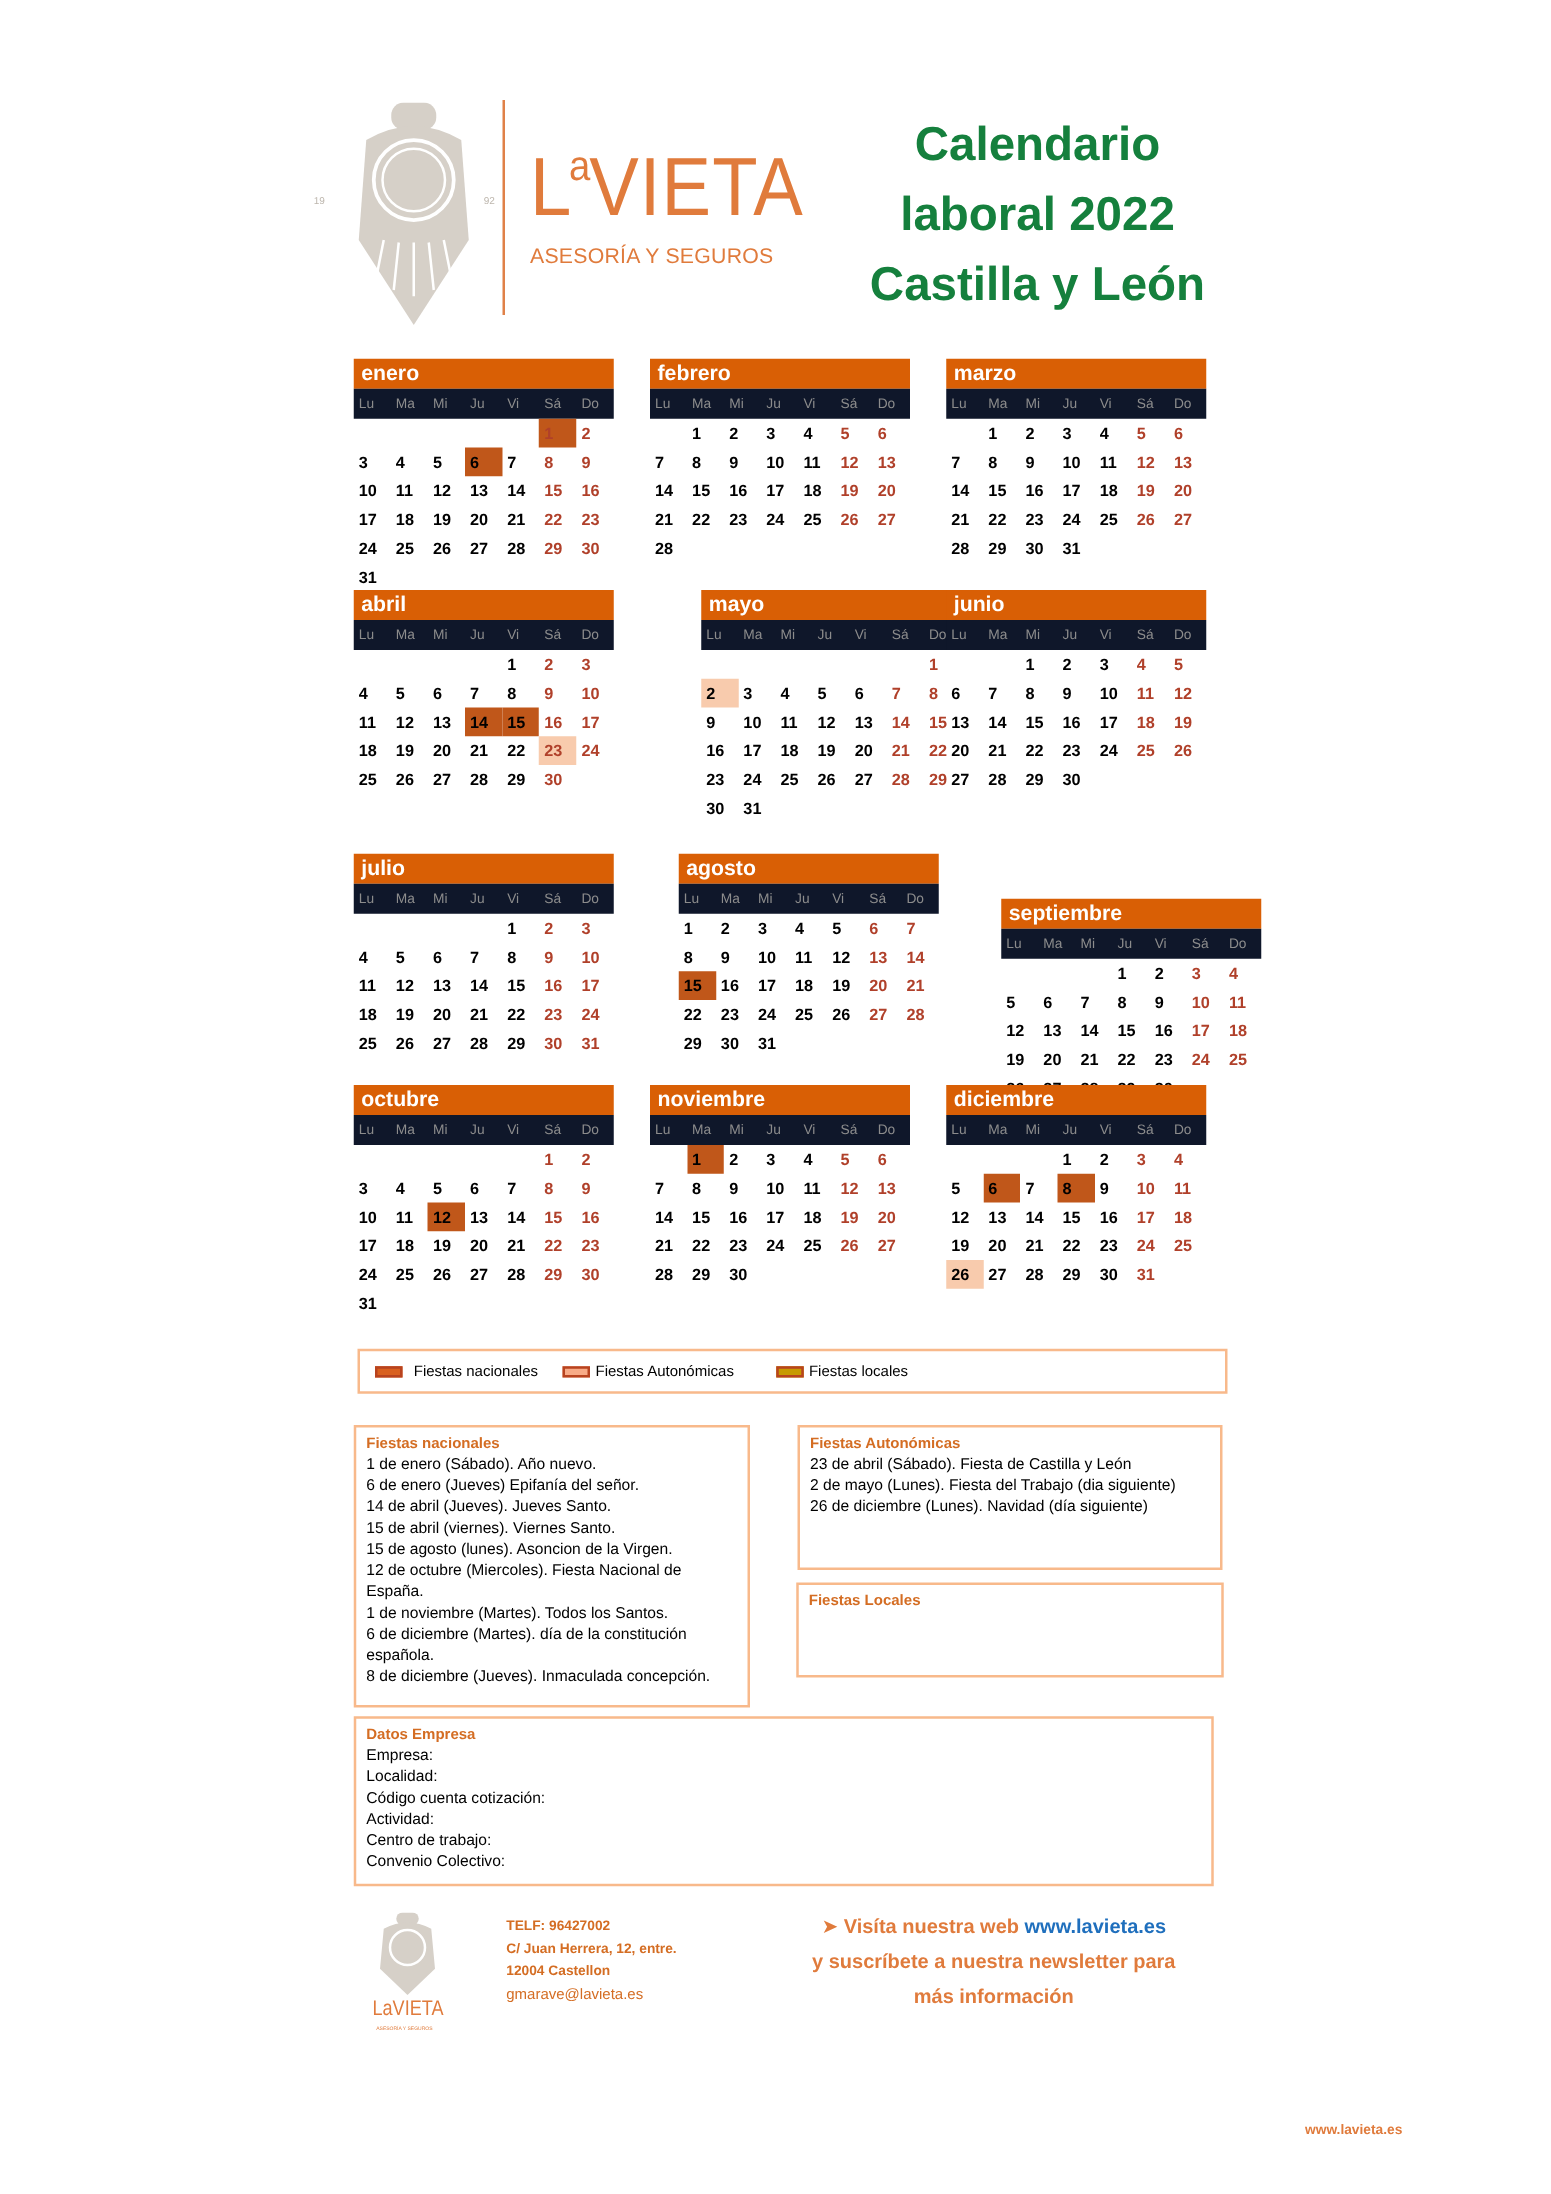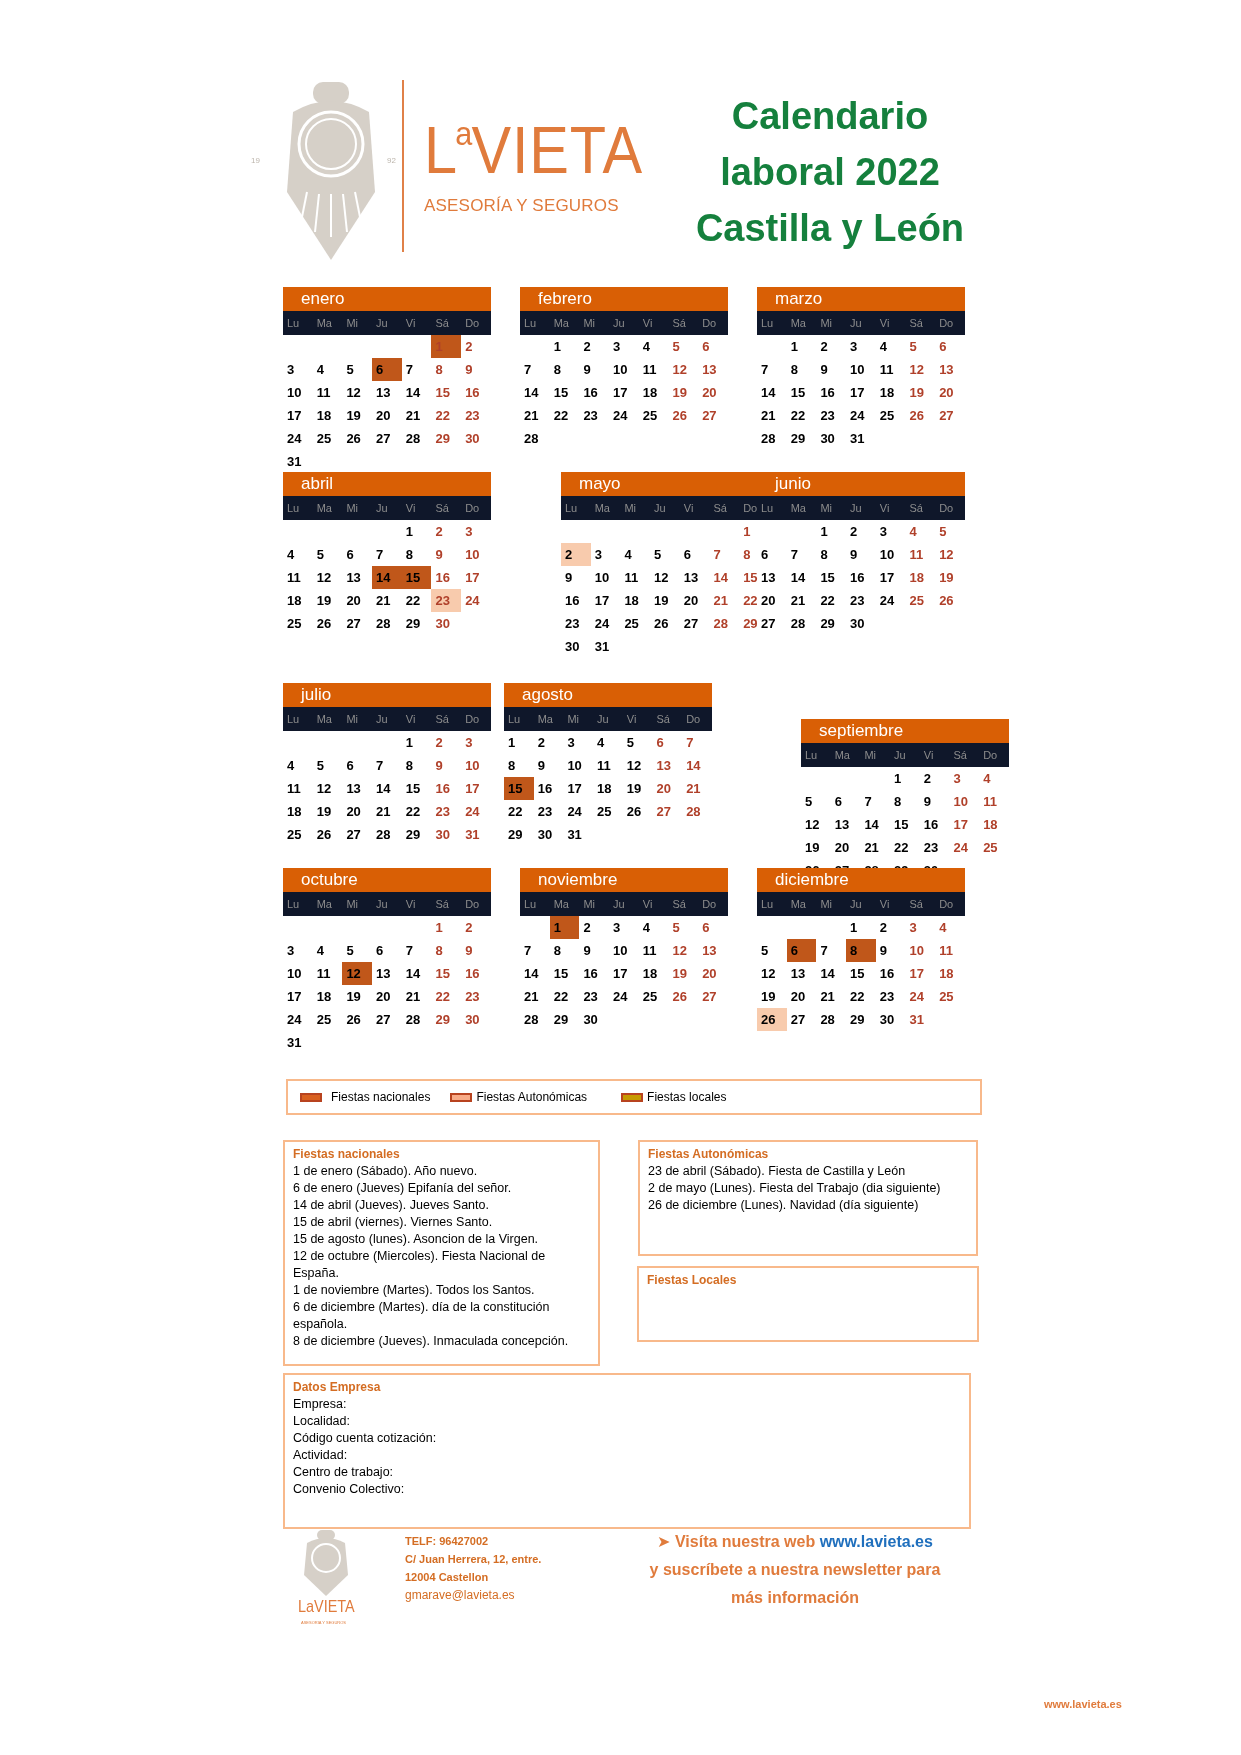--- a/index.html
+++ b/index.html
@@ -11,21 +11,21 @@
   .divider { position: absolute; left: 402px; top: 80px; width: 2px; height: 172px; background: #e08148; }
   .brand { position: absolute; left: 424px; top: 95px; width: 200px; }
   .brand-name { font-family: "Liberation Sans Narrow", "Liberation Sans", sans-serif; font-size: 66px; color: #e07b3c; letter-spacing: 1px; line-height: 76px; font-weight: normal; transform: scaleX(0.9); transform-origin: left; white-space: nowrap; }
   .brand-name sup { font-size: 34px; vertical-align: 28px; margin-left: -3px; margin-right: -2px; }
   .brand-sub { font-size: 17px; color: #e07b3c; margin-top: 8px; white-space: nowrap; letter-spacing: 0.2px; }
   .title { position: absolute; left: 680px; top: 88px; width: 300px; text-align: center; color: #15803d; font-weight: bold; font-size: 38px; line-height: 56px; font-family: "Liberation Sans", sans-serif; }
   .title div { white-space: nowrap; }
 
   
   .month { position: absolute; width: 208px; }
-  .month-head { background: #d95f05; color: #fff; font-weight: normal; font-size: 17px; height: 24px; line-height: 24px; padding-left: 18px; }
+  .month-head { background: #d95f05; color: #fff; font-weight: bold; font-size: 17px; height: 24px; line-height: 24px; padding-left: 6px; }
   .weekdays { display: flex; background: #0f172a; height: 24px; align-items: center; }
   .weekdays span { width: 29.7px; font-size: 11px; color: #8c8c8c; padding-left: 4px; }
   .days { display: grid; grid-template-columns: repeat(7, 29.7px); grid-auto-rows: 23px; margin-top: 0; }
   .day { font-size: 13px; font-weight: bold; color: #000; line-height: 23px; padding-left: 4px; }
   .day.we { color: #b0402a; }
   .day.nac { background: #c0571a; }
   .day.aut { background: #f8cbad; }
   .day.empty { background: transparent; }
 
   
@@ -37,21 +37,21 @@
   .swatch.loc { background: #c79a00; }
   .legend-item.first { margin-right: 20px; }
   .legend-item.second { margin-right: 34px; }
 
   
   .box { position: absolute; border: 2px solid #f8b98b; padding: 4px 8px; font-size: 12.5px; line-height: 17px; }
   .box-title { color: #d46d23; font-weight: bold; font-size: 12px; line-height: 16px; margin-bottom: 1px; }
   .box-nac { left: 283px; top: 1140px; width: 317px; height: 226px; }
   .box-aut { left: 638px; top: 1140px; width: 340px; height: 116px; }
   .box-loc { left: 637px; top: 1266px; width: 342px; height: 76px; }
-  .box-emp { left: 283px; top: 1373px; width: 688px; height: 156px; }
+  .box-emp { left: 283px; top: 1373px; width: 688px; height: 136px; }
   .box-emp .line { height: 17px; }
 
   
   .foot-emblem { position: absolute; left: 300px; top: 1530px; width: 52px; height: 94px; }
   .foot-brand { position: absolute; left: 298px; top: 1597px; font-size: 17px; color: #e07b3c; transform: scaleX(0.85); transform-origin: left; white-space: nowrap; }
   .foot-brand-sub { position: absolute; left: 301px; top: 1620px; font-size: 4px; color: #e07b3c; white-space: nowrap; }
   .contact { position: absolute; left: 405px; top: 1532px; color: #d46d23; font-size: 11px; font-weight: bold; }
   .contact div { line-height: 18px; white-space: nowrap; }
   .contact .email { font-weight: normal; font-size: 12px; }
   .promo { position: absolute; left: 605px; top: 1528px; width: 380px; text-align: center; color: #e07b3c; font-weight: bold; font-size: 16px; line-height: 28px; }
@@ -415,21 +415,21 @@
         <div class="day we">24</div>
         <div class="day">25</div>
         <div class="day">26</div>
         <div class="day">27</div>
         <div class="day">28</div>
         <div class="day">29</div>
         <div class="day we">30</div>
         <div class="day we">31</div>
       </div>
     </div>
-    <div class="month" style="left: 504px; top: 683px;">
+    <div class="month" style="left: 543px; top: 683px;">
       <div class="month-head">agosto</div>
       <div class="weekdays">
         <span>Lu</span>
         <span>Ma</span>
         <span>Mi</span>
         <span>Ju</span>
         <span>Vi</span>
         <span>Sá</span>
         <span>Do</span>
       </div>

